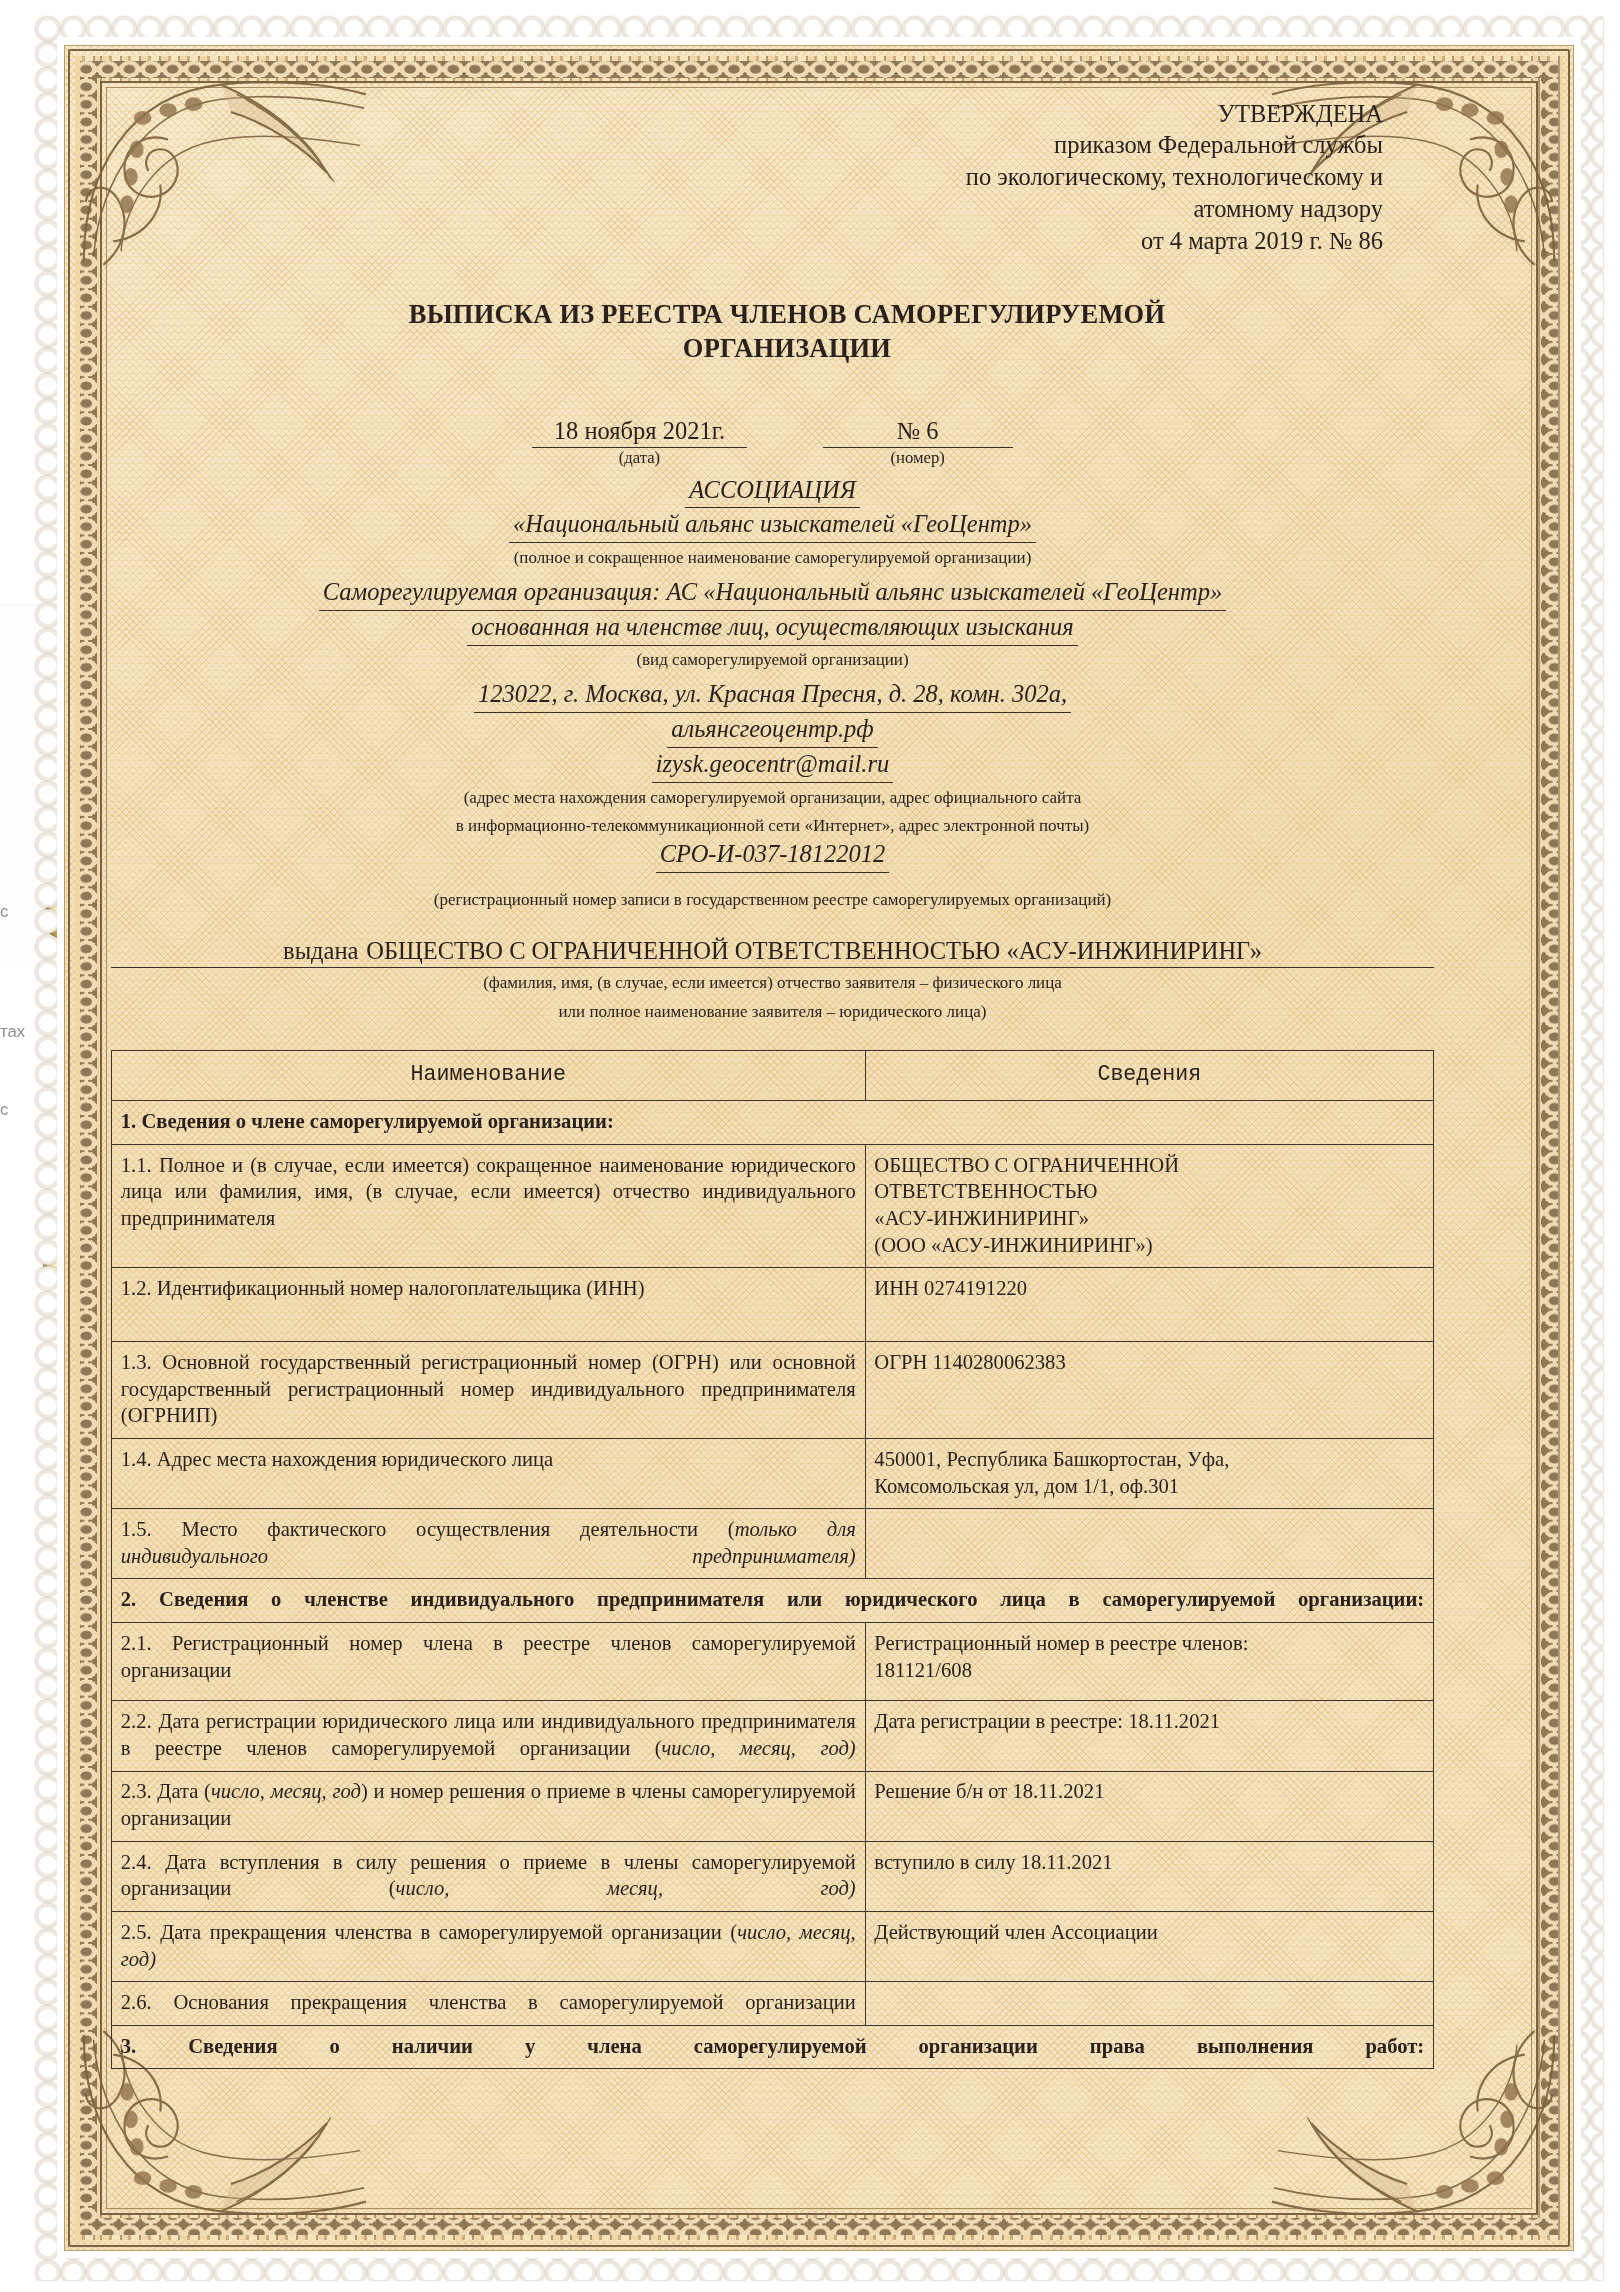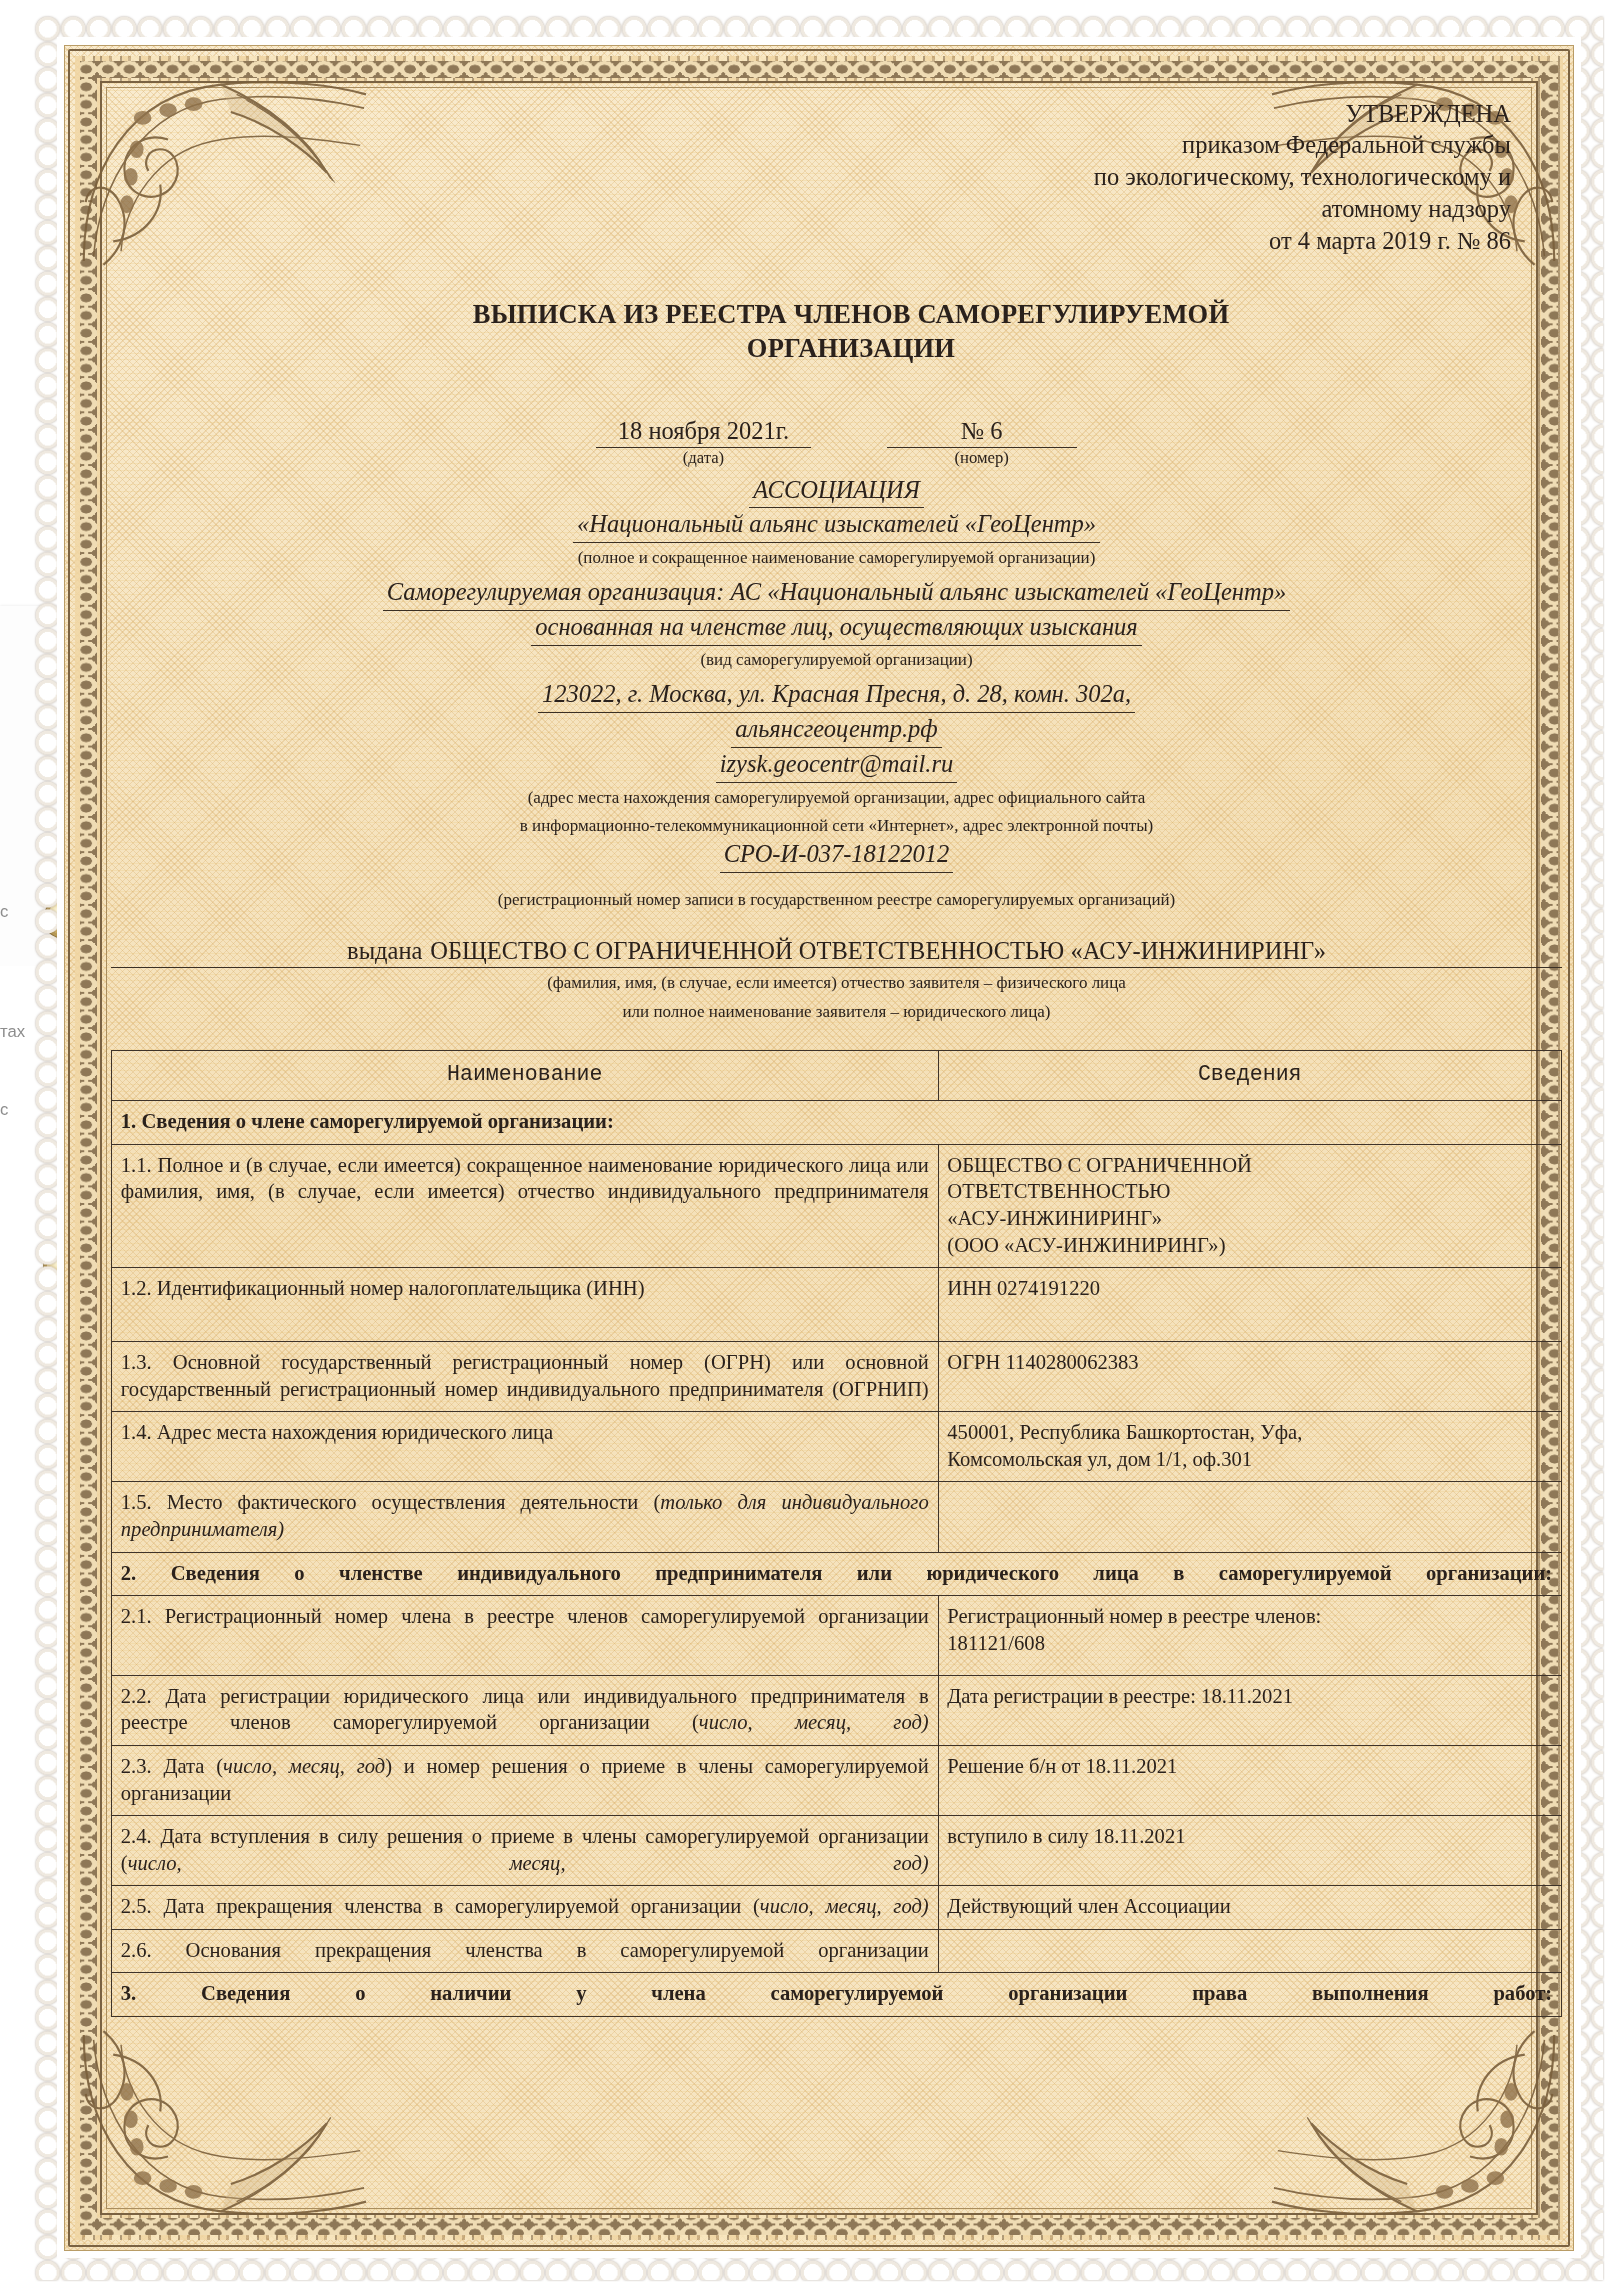--- a/index.html
+++ b/index.html
@@ -153,21 +153,21 @@
   .corner.tl { left: 39px;  top: 39px; }
   .corner.tr { right: 39px; top: 39px;  transform: scaleX(-1); }
   .corner.bl { left: 39px;  bottom: 39px; transform: scaleY(-1); }
   .corner.br { right: 39px; bottom: 39px; transform: scale(-1,-1); }
 
   
   .content {
     position: absolute;
     left: 76px;
     top: 76px;
-    width: 1451px;
+    width: 1323px;
     bottom: 78px;
   }
 
   .approval {
     text-align: right;
     font-size: 24.5px;
     line-height: 1.30;
     padding: 5.9px 51px 0 0;
   }
 
@@ -464,21 +464,21 @@
           <tr>
             <td class="name"><span>1.5. Место фактического осуществления деятельности (</span><span class="it">только</span> <span class="it">для индивидуального предпринимателя)</span></td>
             <td class="info"></td>
           </tr>
 
           <tr>
             <td class="section" colspan="2">2. Сведения о членстве индивидуального предпринимателя или юридического лица в саморегулируемой организации:</td>
           </tr>
 
           <tr>
-            <td class="name" style="padding-bottom:45px">2.1. Регистрационный номер члена в реестре членов саморегулируемой организации</td>
+            <td class="name" style="padding-bottom:17px">2.1. Регистрационный номер члена в реестре членов саморегулируемой организации</td>
             <td class="info">
               <div>Регистрационный номер в реестре членов:</div>
               <div>181121/608</div>
             </td>
           </tr>
 
           <tr>
             <td class="name"><span>2.2. Дата регистрации юридического лица или индивидуального предпринимателя в реестре членов саморегулируемой организации (</span><span class="it">число, месяц, год)</span></td>
             <td class="info">Дата регистрации в реестре: 18.11.2021</td>
           </tr>

